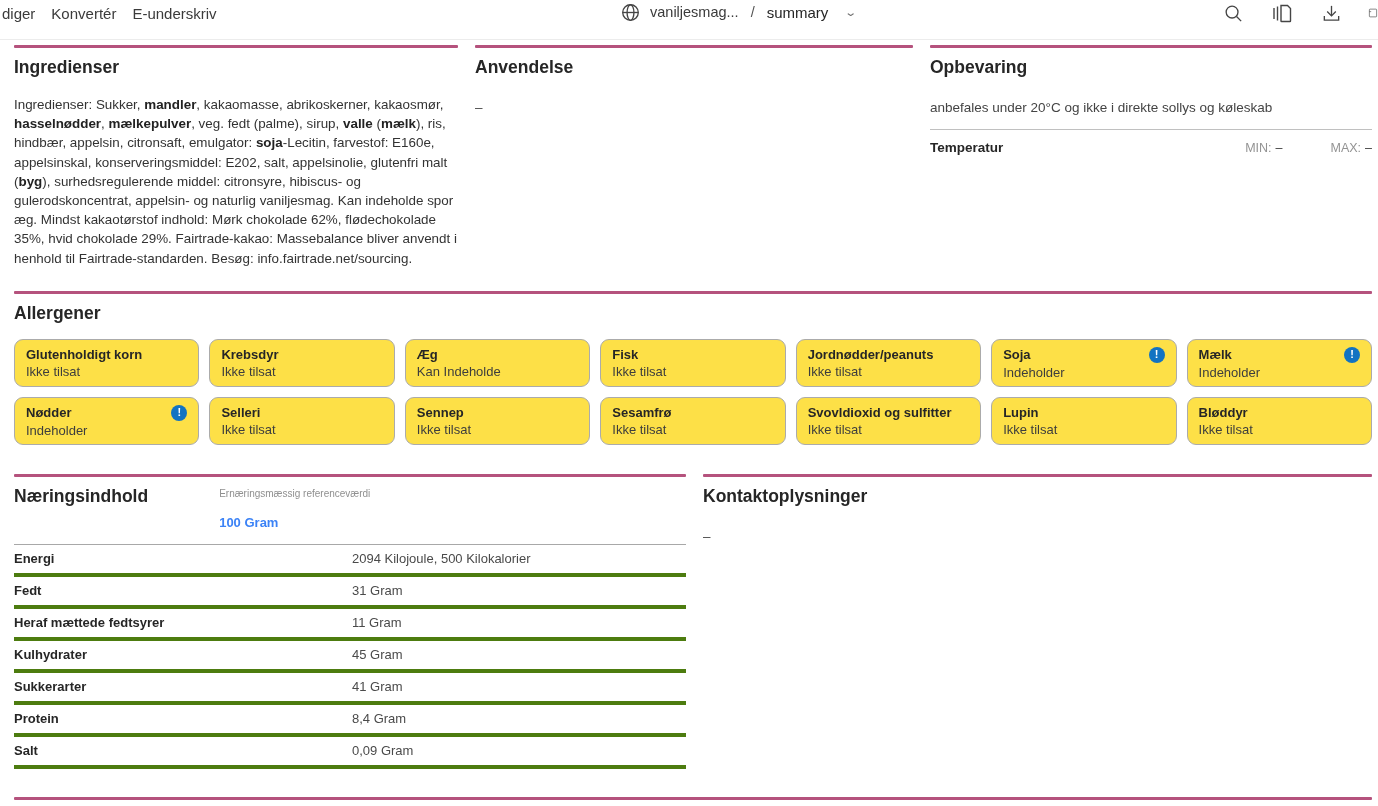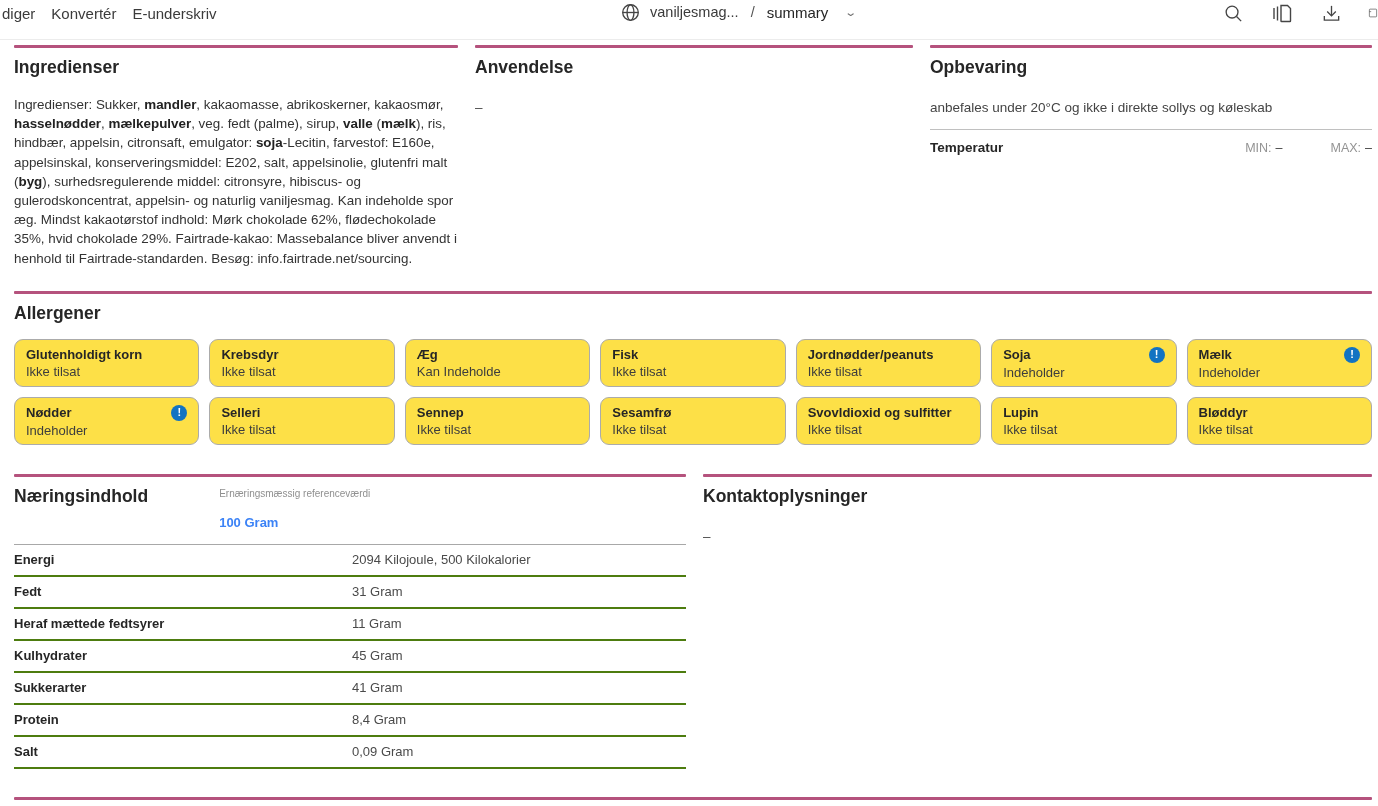--- a/index.html
+++ b/index.html
@@ -140,21 +140,21 @@
   .nutri-head { display: flex; align-items: flex-start; gap: 43px; }
   .nutri-ref { margin-left: 28px; margin-top: 11px; }
   .ref-label { font-size: 10px; color: #8f8f8f; }
   .ref-value { font-size: 13px; font-weight: 700; color: #3b82f6; margin-top: 16px; }
   .nutri-table { margin-top: 14px; border-top: 1px solid #a8a8a8; }
   .nutri-row {
     display: grid;
     grid-template-columns: 338px 1fr;
     align-items: center;
     height: 32px;
-    border-bottom: 2px solid #4d7c0f;
+    border-bottom: 4px solid #4d7c0f;
     font-size: 13px;
   }
   .nutri-label { font-weight: 700; color: #262626; }
   .nutri-value { color: #4a4a4a; }
 
   .bottom-rule {
     position: absolute;
     left: 14px;
     width: 1358px;
     top: 797px;

